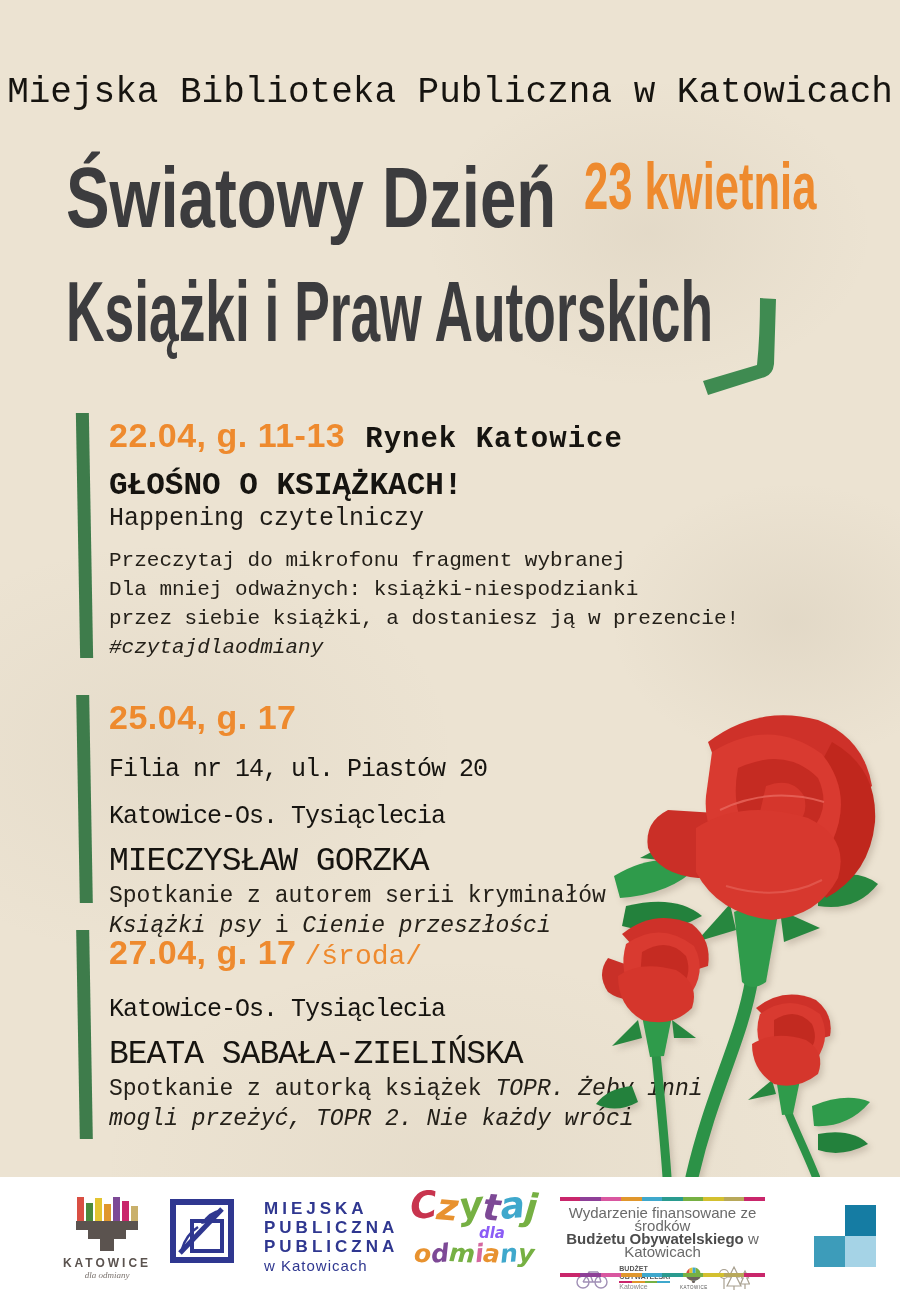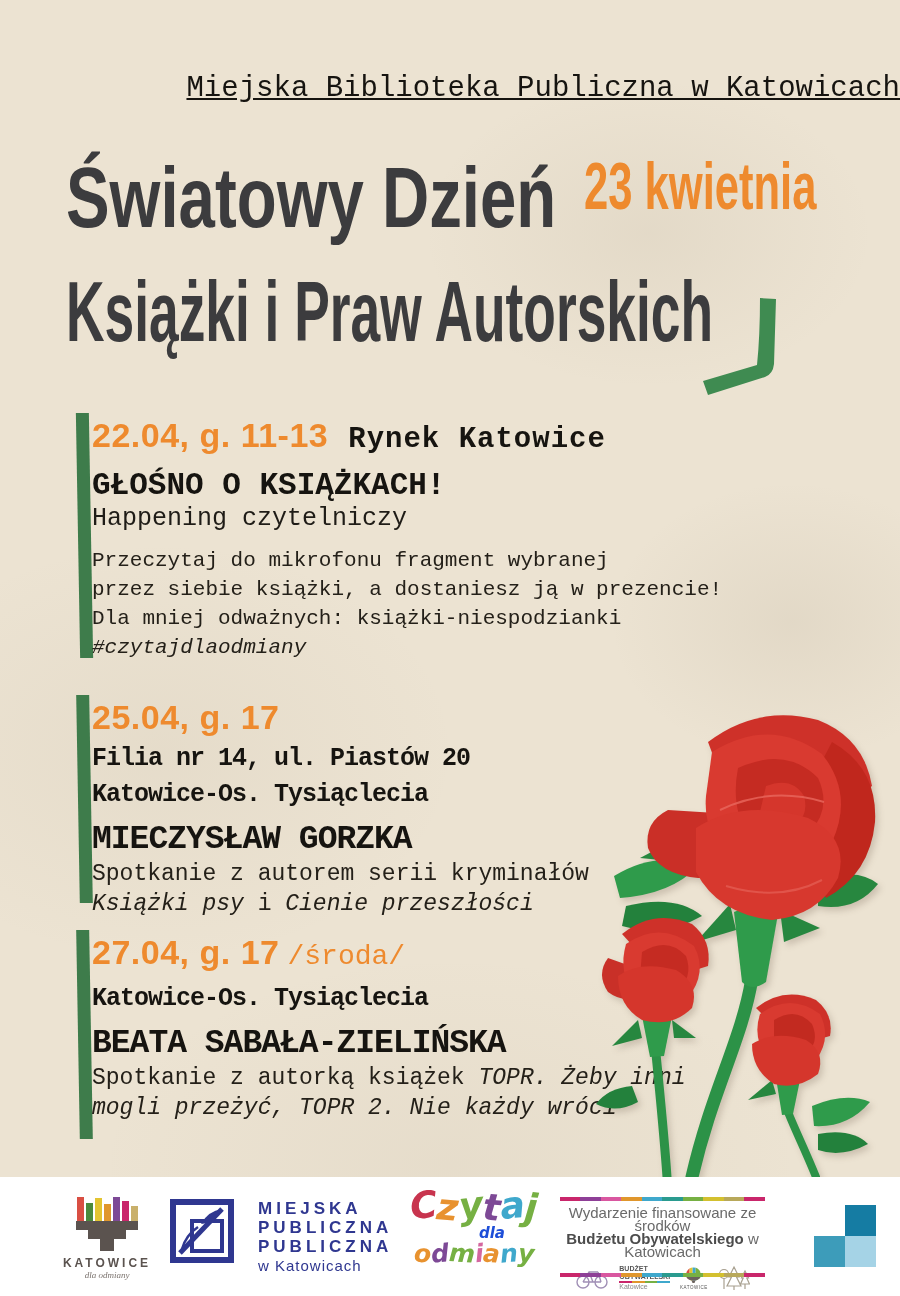--- a/index.html
+++ b/index.html
@@ -6,58 +6,58 @@
   #poster{
     position:relative;width:900px;height:1296px;margin:0 auto;overflow:hidden;
     background:
       radial-gradient(ellipse 320px 220px at 72% 18%, rgba(150,135,110,0.10), transparent 70%),
       radial-gradient(ellipse 420px 300px at 18% 58%, rgba(150,135,110,0.08), transparent 70%),
       radial-gradient(ellipse 260px 200px at 88% 48%, rgba(140,125,100,0.10), transparent 70%),
       radial-gradient(ellipse 500px 300px at 50% 90%, rgba(150,135,110,0.07), transparent 70%),
       #ece3d2;
     font-family:"Liberation Mono", monospace;color:#1b1815;
   }
-  .hdr{position:absolute;top:72px;left:0;width:100%;text-align:right;
-       font-size:29px;letter-spacing:0;color:#161410;text-decoration:underline;}
+  .hdr{position:absolute;top:72px;left:0;width:100%;text-align:center;
+       font-size:36px;letter-spacing:0;color:#161410;}
   .title{position:absolute;left:66px;color:#3c3c3e;font-family:"Liberation Sans",sans-serif;
          font-weight:bold;line-height:1;white-space:nowrap;transform-origin:left top;}
   .t1{top:154px;font-size:86px;transform:scaleX(0.76);}
   .t2{top:268px;font-size:86px;transform:scaleX(0.62);}
   .badge{position:absolute;left:584px;top:148px;font-family:"Liberation Sans",sans-serif;
          font-weight:bold;font-size:66px;color:#ee8a2e;white-space:nowrap;
          transform:scaleX(0.66);transform-origin:left top;}
   .bracket{position:absolute;left:698px;top:296px;}
   .bar{position:absolute;left:78px;width:13px;background:#3e7c4b;transform:skewX(1deg);}
   #bar1{top:413px;height:245px;}
   #bar2{top:695px;height:208px;}
   #bar3{top:930px;height:209px;}
-  .event{position:absolute;left:92px;white-space:nowrap;}
+  .event{position:absolute;left:109px;white-space:nowrap;}
   #ev1{top:415px;} #ev2{top:697px;} #ev3{top:932px;}
   .dateline{display:flex;align-items:baseline;line-height:40px;}
   .dnum{font-family:"Liberation Sans",sans-serif;font-weight:bold;font-size:34px;color:#ee8a2e;letter-spacing:0.5px;}
   .dday{font-size:28px;color:#ee8a2e;margin-left:8px;}
   .dvenue{font-weight:bold;font-size:29px;color:#161410;margin-left:20px;letter-spacing:1px;}
   .heading{font-weight:bold;font-size:31px;margin-top:8px;line-height:36px;color:#161410;}
   .sub{font-size:25px;line-height:30px;color:#1f1c17;}
   .para{font-size:21px;line-height:29px;margin-top:12px;color:#242019;}
-  .addr{font-weight:bold;font-size:25px;line-height:29px;letter-spacing:-1px;color:#161410;margin-top:7px;}
-  .author{font-weight:bold;font-size:33px;line-height:38px;letter-spacing:-1px;margin-top:12px;color:#161410;}
+  .addr{font-weight:normal;font-size:25px;line-height:29px;letter-spacing:-1px;color:#161410;margin-top:18px;}
+  .author{font-weight:normal;font-size:33px;line-height:38px;letter-spacing:-1px;margin-top:12px;color:#161410;}
   .desc{font-size:23px;line-height:30px;color:#242019;}
   .desc:first-of-type{margin-top:10px;}
   .roses{position:absolute;left:580px;top:690px;filter:drop-shadow(3px 4px 3px rgba(60,40,20,0.18));}
   
   .footer{position:absolute;left:0;bottom:0;width:900px;height:119px;background:#ffffff;}
   .katlogo{position:absolute;left:52px;top:18px;width:110px;text-align:center;color:#5b534f;}
   .katbars{display:flex;justify-content:center;align-items:flex-end;gap:2px;height:26px;}
   .katbars div{width:7px;}
   .steps{margin:0 auto;background:#5b534f;}
   .s1{width:62px;height:9px;} .s2{width:38px;height:9px;} .s3{width:14px;height:12px;}
   .katname{font-family:"Liberation Sans",sans-serif;font-weight:bold;font-size:12px;letter-spacing:3px;margin-top:5px;}
   .kattag{font-family:"Liberation Serif",serif;font-style:italic;font-size:9px;color:#7a726d;}
-  .mbplogo{position:absolute;left:170px;top:22px;display:flex;gap:24px;align-items:flex-start;}
+  .mbplogo{position:absolute;left:170px;top:22px;display:flex;gap:30px;align-items:flex-start;}
   .mbptext{font-family:"Liberation Sans",sans-serif;color:#2f3790;}
   .mbptext .b{font-weight:bold;font-size:17px;letter-spacing:4px;line-height:19px;}
   .mbptext .r{font-size:15px;letter-spacing:1px;line-height:20px;}
   .czytaj{position:absolute;left:404px;top:10px;width:140px;font-family:"DejaVu Sans",sans-serif;
           font-weight:bold;font-style:italic;text-align:center;line-height:1;}
   .cz1 span{font-size:37px;display:inline-block;}
   .cz1 span:nth-child(odd){transform:rotate(-6deg);}
   .cz1 span:nth-child(even){transform:rotate(5deg) translateY(2px);}
   .cz2{font-size:15px;margin-top:2px;padding-left:36px;}
   .cz3 span{font-size:25px;display:inline-block;}
@@ -102,22 +102,22 @@
 
   <div class="event" id="ev1">
     <div class="dateline">
       <span class="dnum">22.04, g. 11-13</span>
       <span class="dvenue">Rynek Katowice</span>
     </div>
     <div class="heading">GŁOŚNO O KSIĄŻKACH!</div>
     <div class="sub">Happening czytelniczy</div>
     <div class="para">
       <div>Przeczytaj do mikrofonu fragment wybranej</div>
+      <div>Dla mniej odważnych: książki-niespodzianki</div>
       <div>przez siebie książki, a dostaniesz ją w prezencie!</div>
-      <div>Dla mniej odważnych: książki-niespodzianki</div>
       <div><em>#czytajdlaodmiany</em></div>
     </div>
   </div>
 
   <div class="event" id="ev2">
     <div class="dateline">
       <span class="dnum">25.04, g. 17</span>
     </div>
     <div class="addr">Filia nr 14, ul. Piastów 20</div>
     <div class="addr">Katowice-Os. Tysiąclecia</div>
@@ -217,21 +217,21 @@
         <div class="b">PUBLICZNA</div>
         <div class="b">PUBLICZNA</div>
         <div class="r">w Katowicach</div>
       </div>
     </div>
 
     <div class="czytaj">
       <div class="cz1">
         <span style="color: rgb(200, 52, 78);">C</span><span style="color: rgb(232, 146, 47);">z</span><span style="color: rgb(118, 176, 67);">y</span><span style="color: rgb(125, 73, 150);">t</span><span style="color: rgb(63, 168, 204);">a</span><span style="color: rgb(118, 176, 67);">j</span>
       </div>
-      <div class="cz2" style="color: #1d4ed8;">dla</div>
+      <div class="cz2" style="color: #8b5cf6;">dla</div>
       <div class="cz3">
         <span style="color: rgb(232, 146, 47);">o</span><span style="color: rgb(125, 73, 150);">d</span><span style="color: rgb(118, 176, 67);">m</span><span style="color: rgb(212, 103, 159);">i</span><span style="color: rgb(232, 146, 47);">a</span><span style="color: rgb(63, 168, 204);">n</span><span style="color: rgb(118, 176, 67);">y</span>
       </div>
     </div>
 
     <div class="fund">
       <div class="stripe"></div>
       <div class="fundtxt">
         <div>Wydarzenie finansowane ze środków</div>
         <div><b>Budżetu Obywatelskiego</b><span> w Katowicach</span></div>

